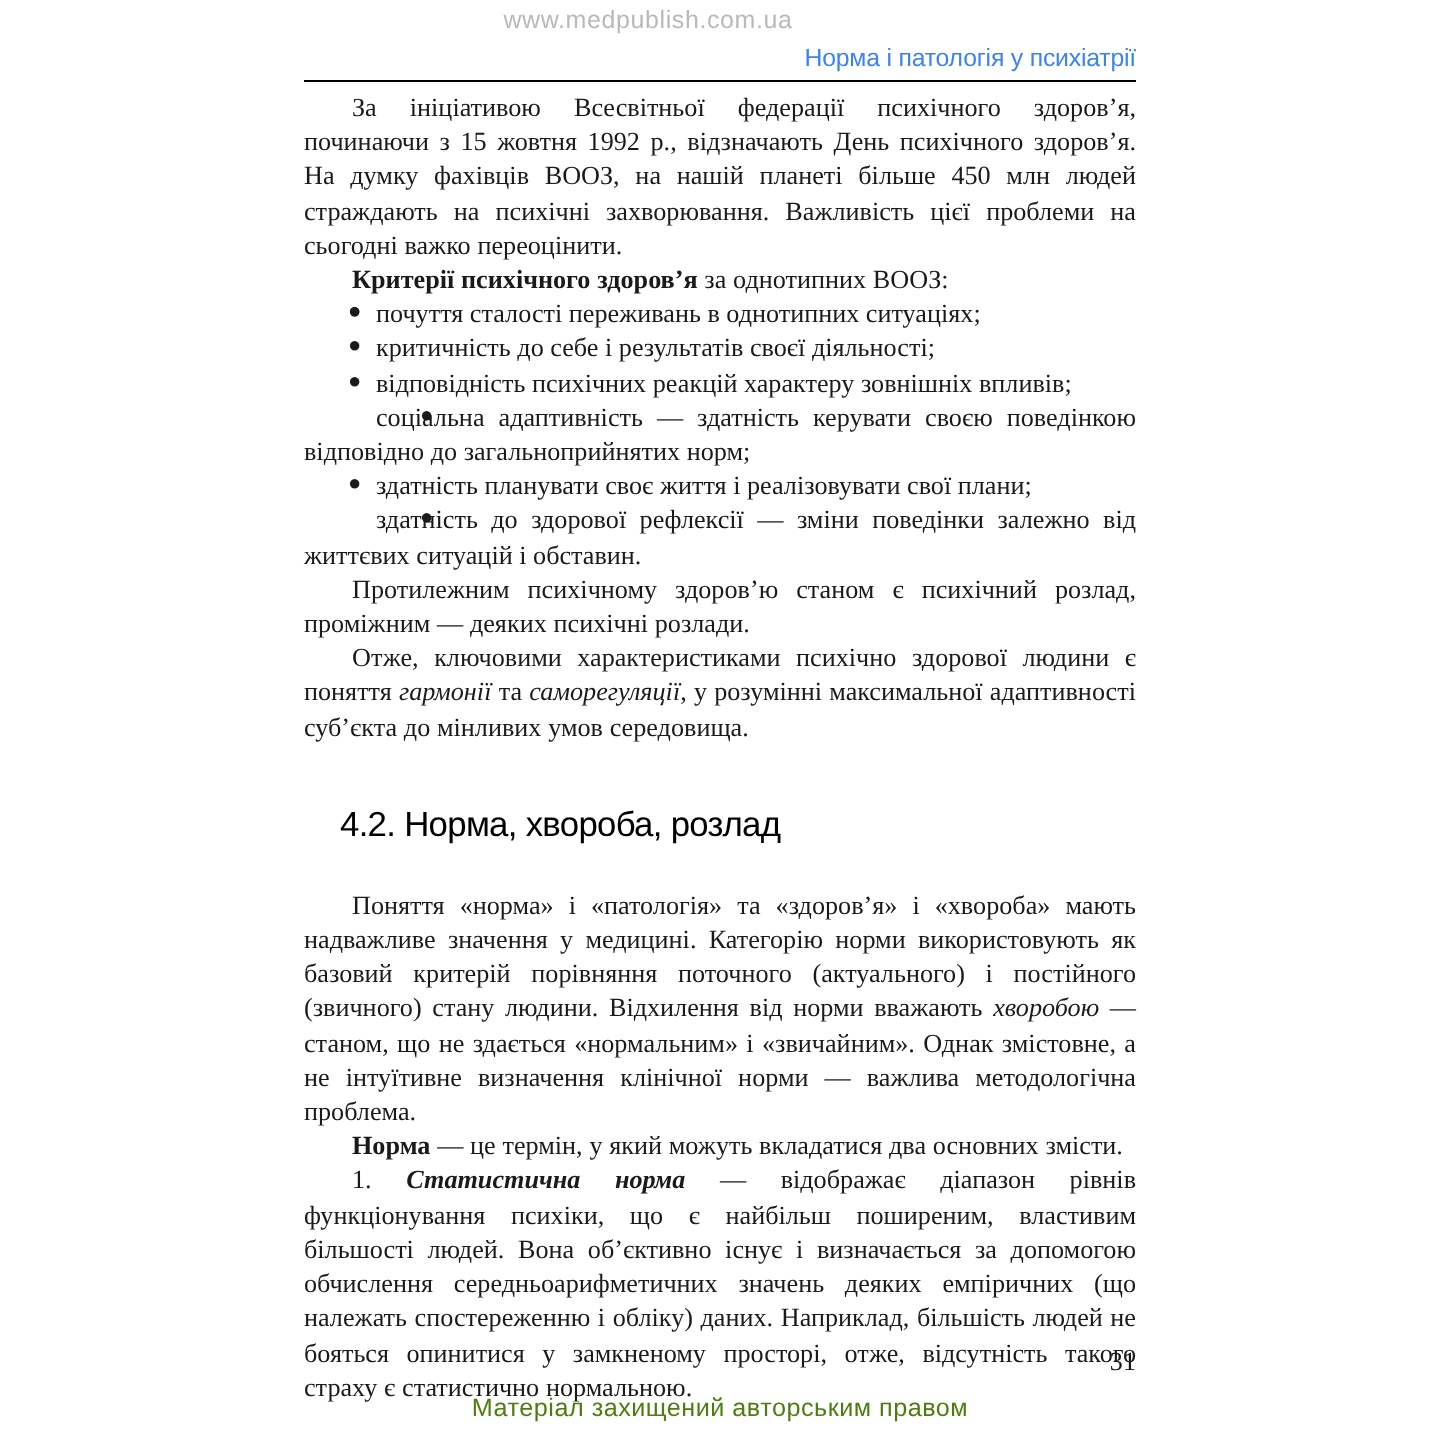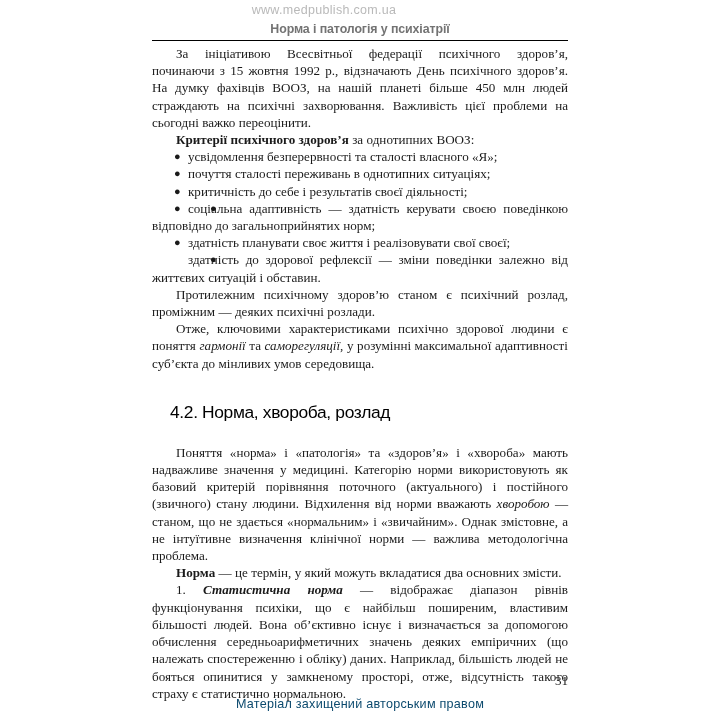--- a/index.html
+++ b/index.html
@@ -38,26 +38,26 @@
     color: #b9b9b9;
     white-space: nowrap;
   }
 
   
   .running-head {
     position: absolute;
     top: 22px;
     left: 152px;
     width: 416px;
-    text-align: center;
-    font-family: "Liberation Sans", "DejaVu Sans", sans-serif;
-    font-weight: bold;
+    text-align: right;
+    font-family: "Liberation Sans", "DejaVu Sans", sans-serif;
+    font-weight: normal;
     font-size: 12.4px;
     letter-spacing: -0.1px;
-    color: #737373;
+    color: #3b82f6;
     white-space: nowrap;
   }
   .head-rule {
     position: absolute;
     top: 40px;
     left: 152px;
     width: 416px;
     height: 1.4px;
     background: #000000;
   }
@@ -142,21 +142,21 @@
   }
   .copyright-watermark {
     position: absolute;
     top: 697px;
     left: 0;
     width: 720px;
     text-align: center;
     font-family: "Liberation Sans", "DejaVu Sans", sans-serif;
     font-size: 12.6px;
     letter-spacing: 0.25px;
-    color: #0c4a6e;
+    color: #4d7c0f;
     white-space: nowrap;
   }
 </style>
 </head>
 <body>
 
 <div class="page">
 
   <div class="site-watermark">www.medpublish.com.ua</div>
 
@@ -164,26 +164,26 @@
 
   <div class="head-rule"></div>
 
   <div class="column">
 
     <p class="body-text">За ініціативою Всесвітньої федерації психічного здоров’я, починаючи з 15 жовтня 1992 р., відзначають День психічного здоров’я. На думку фахівців ВООЗ, на нашій планеті більше 450 млн людей страждають на психічні захворювання. Важливість цієї проблеми на сьогодні важко переоцінити.</p>
 
     <p class="body-text"><b>Критерії психічного здоров’я</b><span> за однотипних ВООЗ:</span></p>
 
     <ul class="criteria">
-      <li><span class="bullet">●</span><span>усвідомлення безперервності та сталості власного «Я»;</span></li>
+      <li><span class="bullet">●</span></li>
       <li><span class="bullet">●</span><span>почуття сталості переживань в однотипних ситуаціях;</span></li>
       <li><span class="bullet">●</span><span>критичність до себе і результатів своєї діяльності;</span></li>
-      <li><span class="bullet">●</span></li>
+      <li><span class="bullet">●</span><span>відповідність психічних реакцій характеру зовнішніх впливів;</span></li>
       <li class="wrapped"><span class="bullet">●</span><span>соціальна адаптивність — здатність керувати своєю поведінкою відповідно до загальноприйнятих норм;</span></li>
-      <li><span class="bullet">●</span><span>здатність планувати своє життя і реалізовувати свої своєї;</span></li>
+      <li><span class="bullet">●</span><span>здатність планувати своє життя і реалізовувати свої плани;</span></li>
       <li class="wrapped"><span class="bullet">●</span><span>здатність до здорової рефлексії — зміни поведінки залежно від життєвих ситуацій і обставин.</span></li>
     </ul>
 
     <p class="body-text">Протилежним психічному здоров’ю станом є психічний розлад, проміжним — деяких психічні розлади.</p>
 
     <p class="body-text"><span>Отже, ключовими характеристиками психічно здорової людини є поняття </span><i>гармонії</i><span> та </span><i>саморегуляції</i><span>, у розумінні максимальної адаптивності суб’єкта до мінливих умов середовища.</span></p>
 
     <div class="gap-before-heading"></div>
 
     <h2 class="section-heading">4.2. Норма, хвороба, розлад</h2>

